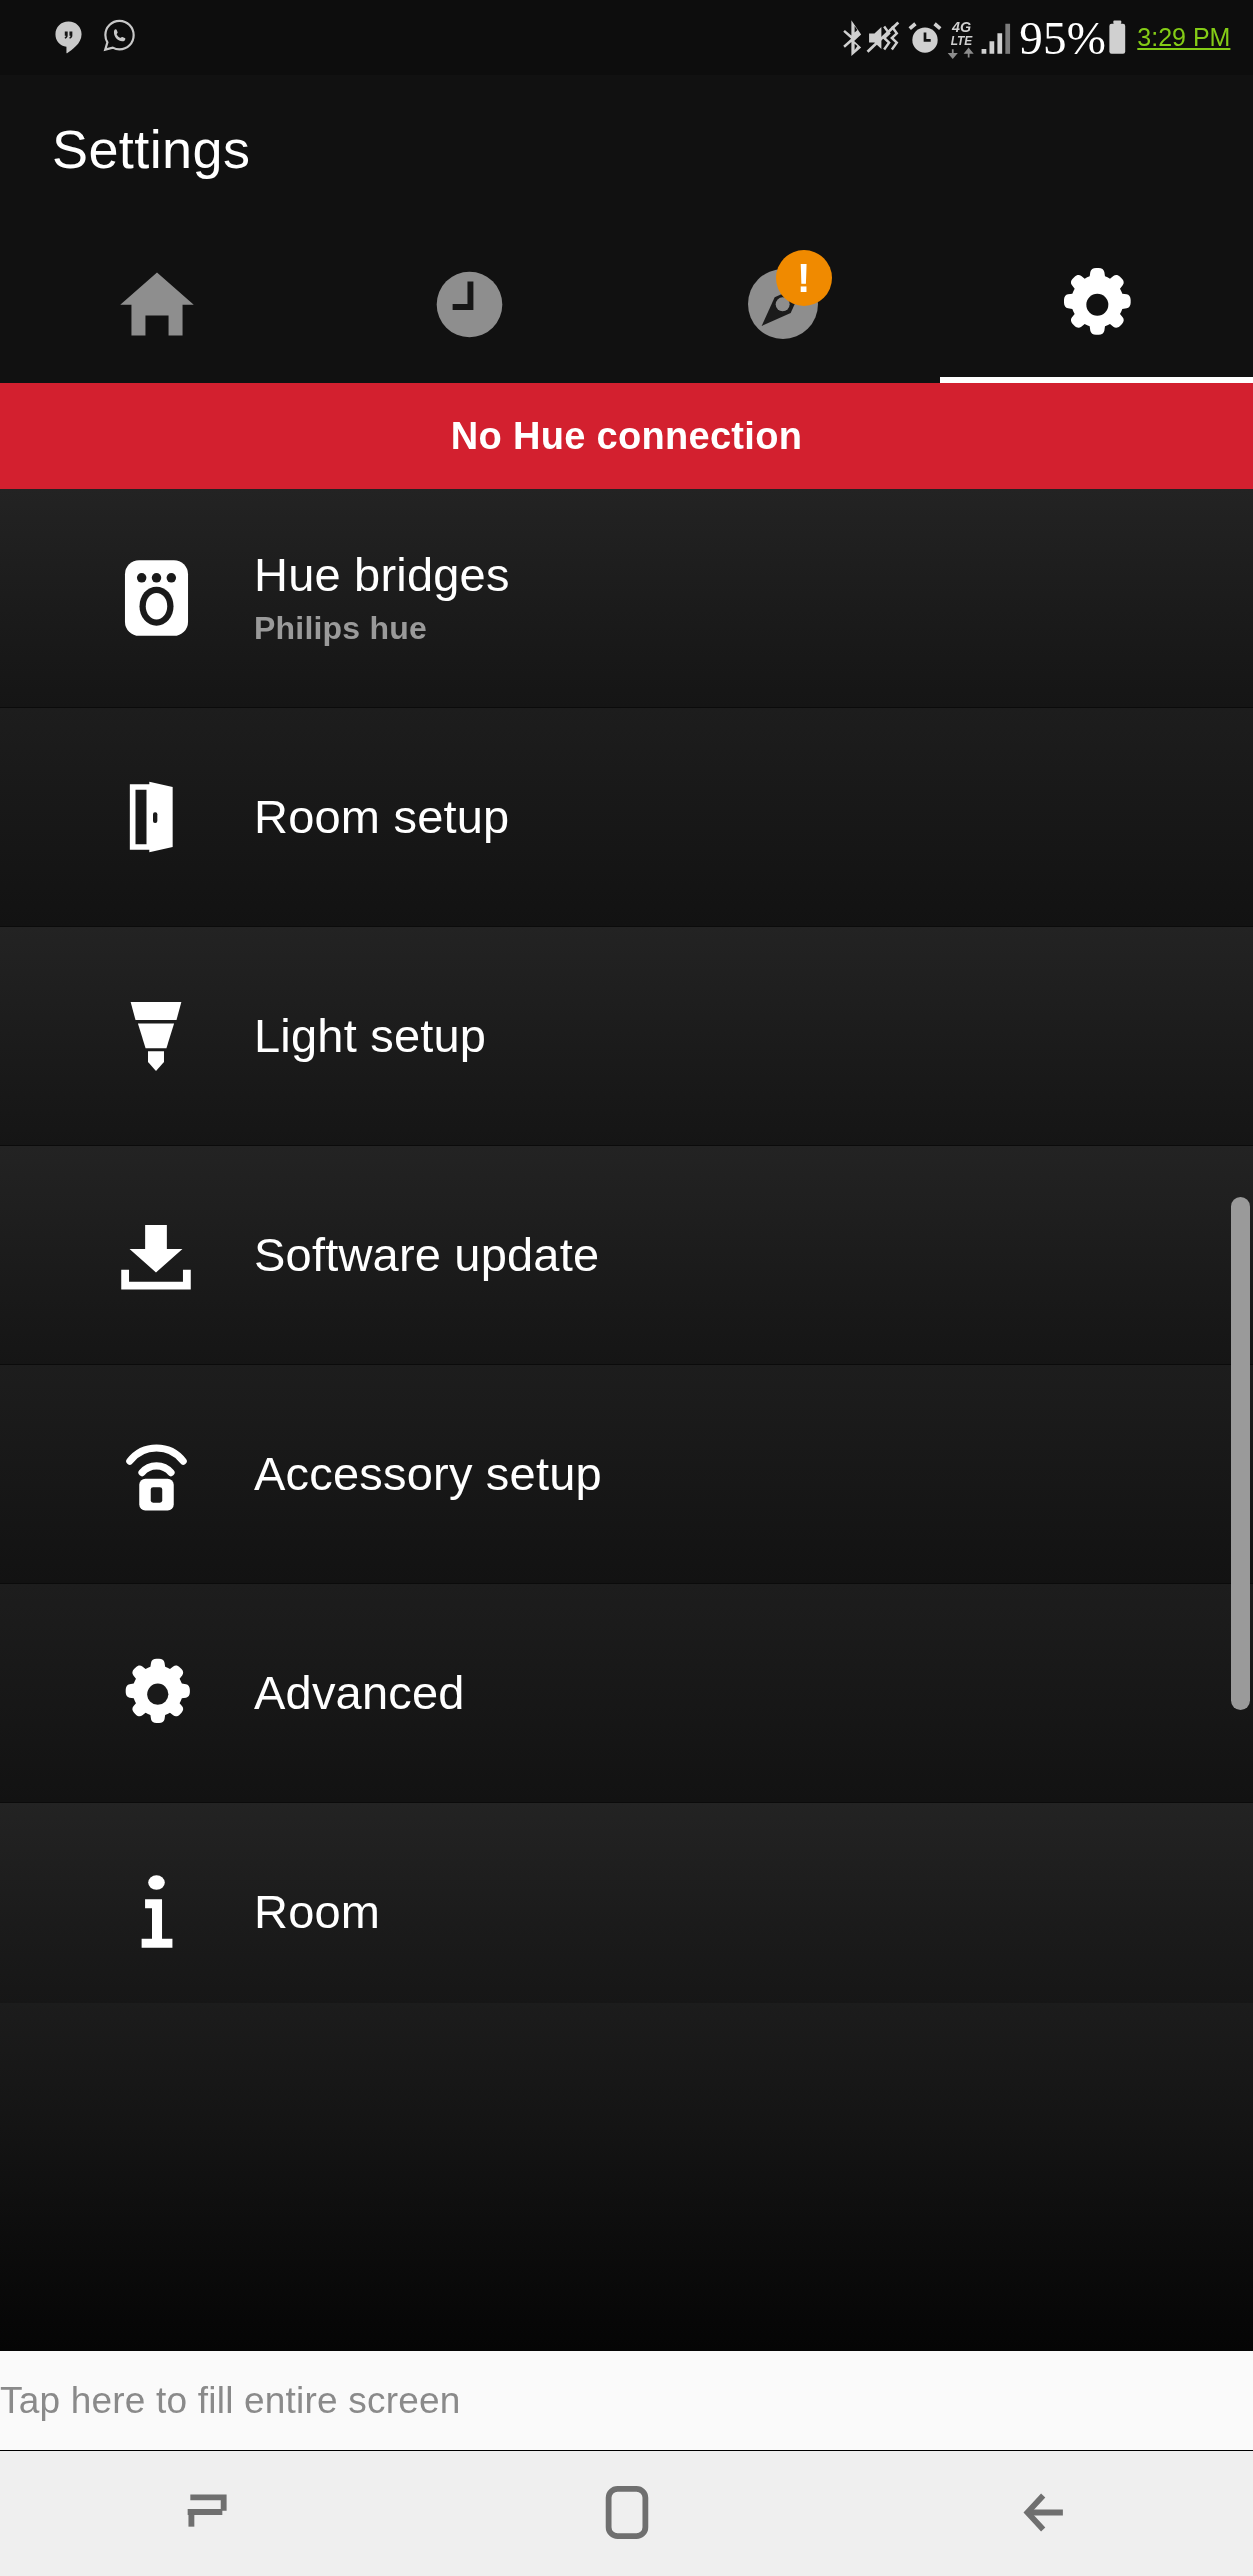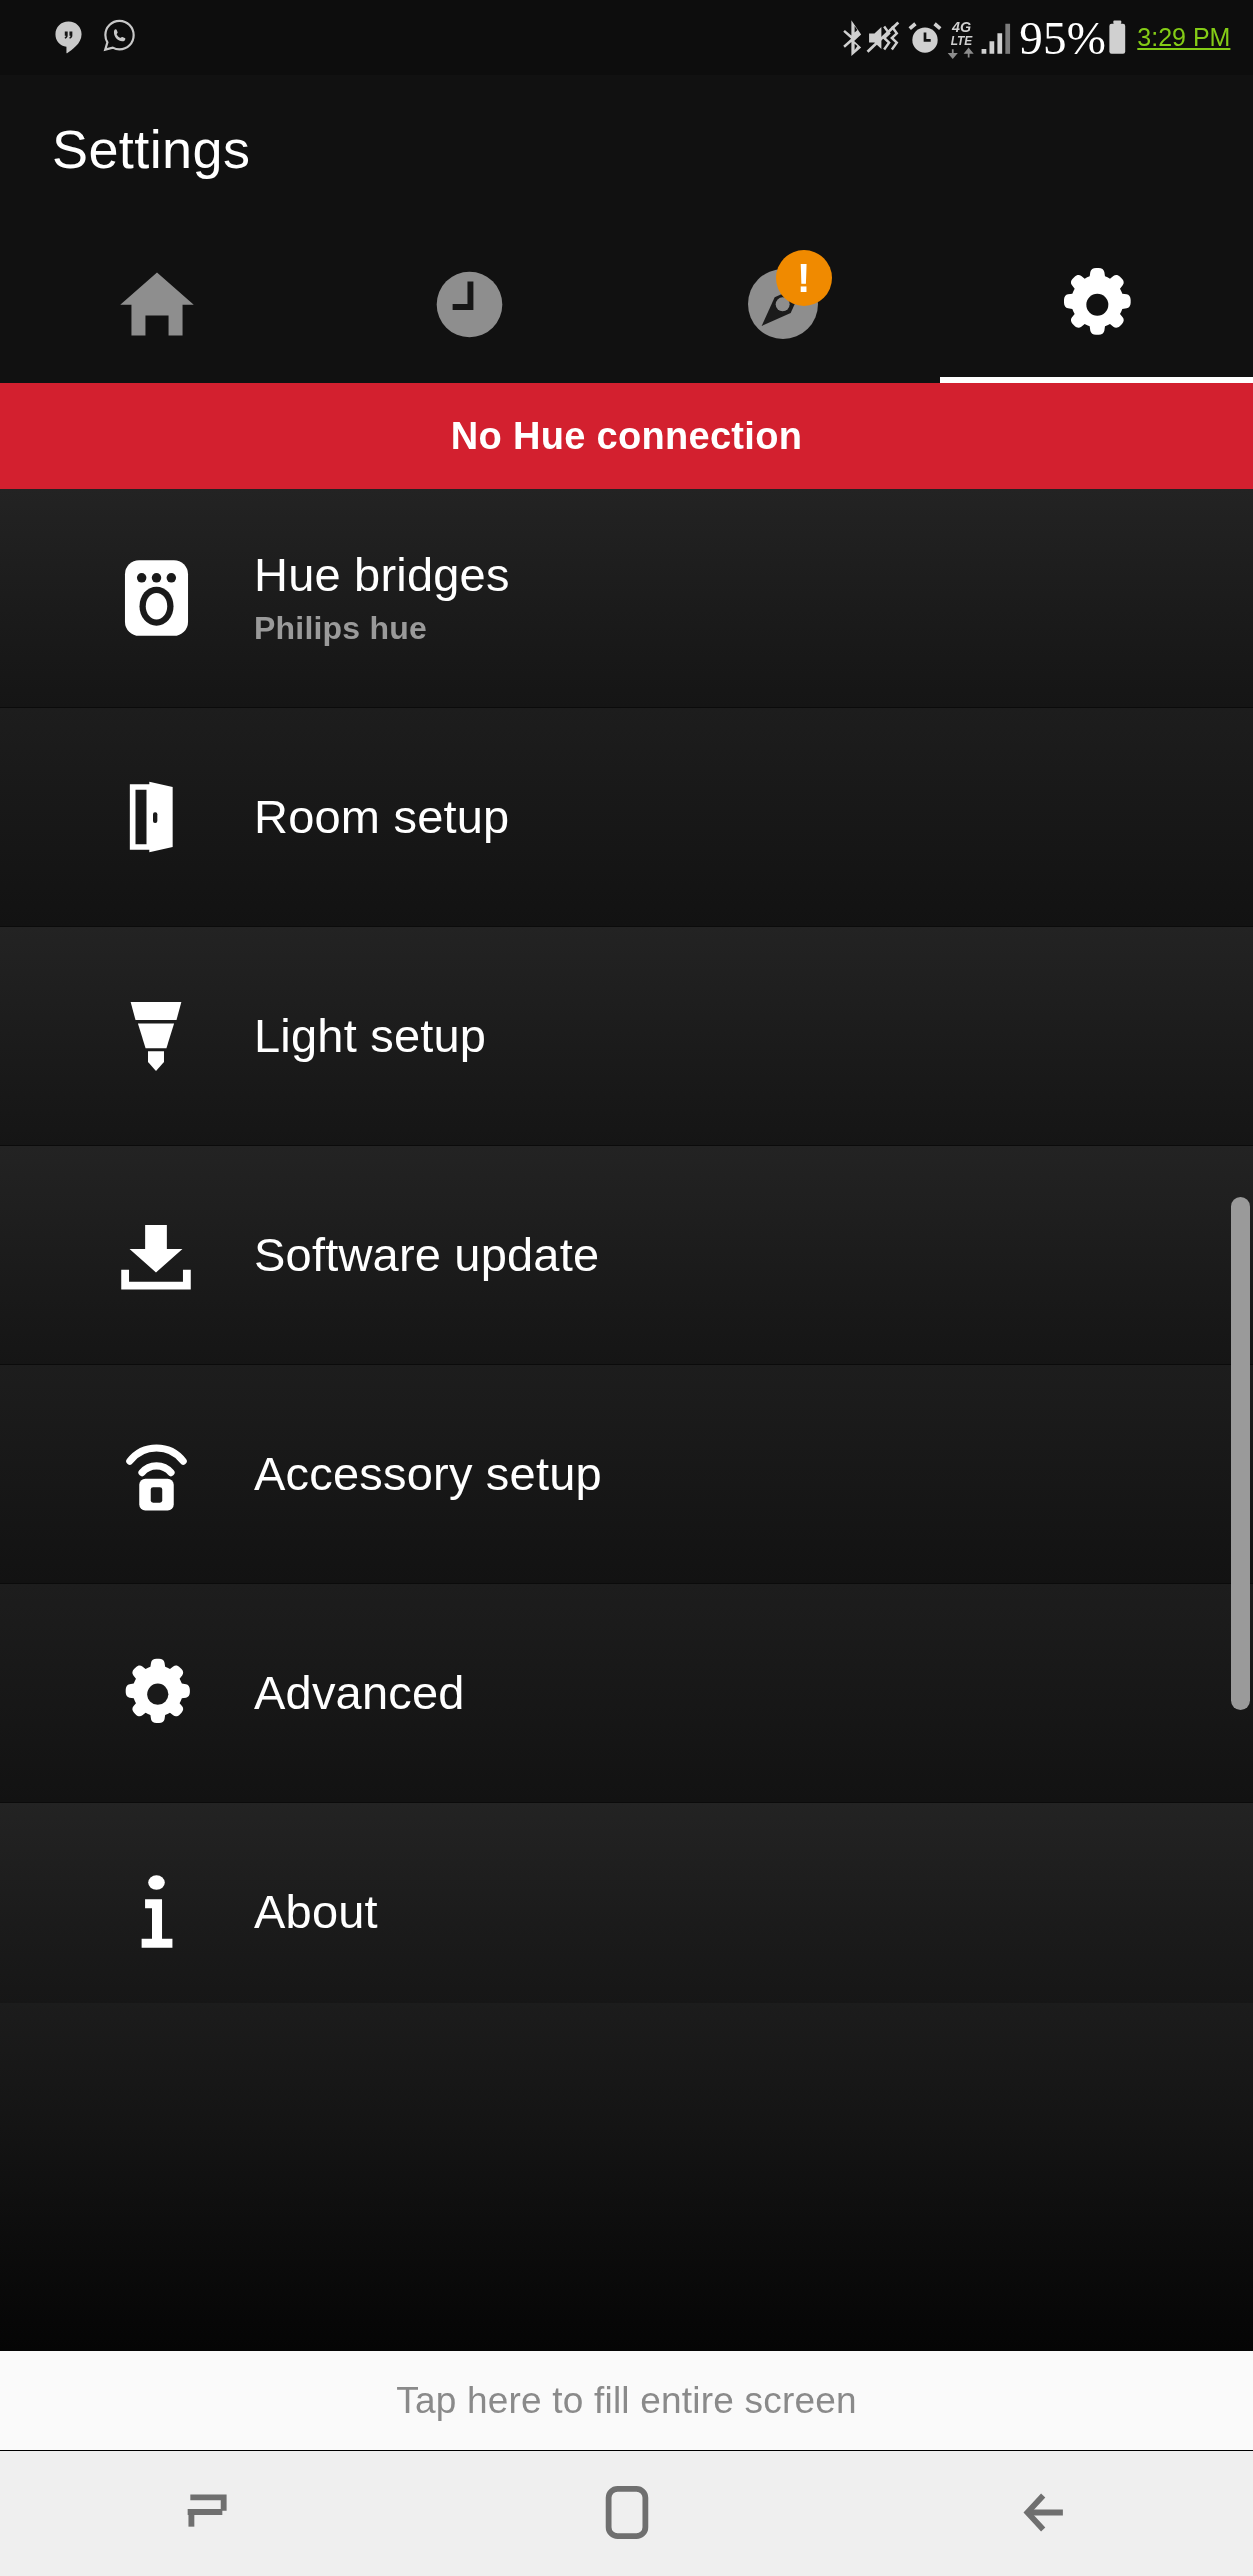--- a/index.html
+++ b/index.html
@@ -194,21 +194,21 @@
 
   
   .tapbar {
     position: absolute;
     top: 2351px; left: 0;
     width: 1253px;
     height: 99px;
     background: #fafafa;
     display: flex;
     align-items: center;
-    justify-content: center;
+    justify-content: flex-start;
   }
   .tapbar-text {
     color: #8a8a8a;
     font-size: 37px;
     letter-spacing: 0.2px;
   }
 
   
   .navbar {
     position: absolute;
@@ -439,21 +439,21 @@
     </div>
 
     <div class="row">
       <div class="row-icon">
         <svg width="45" height="80" viewBox="0 0 13 23">
           <ellipse cx="6.5" cy="3" rx="2.4" ry="2.1" fill="#ffffff"></ellipse>
           <path d="M3.2 7.8h4.9v11.4h3v2.6H2.2v-2.6h3V10.4h-2z" fill="#ffffff"></path>
         </svg>
       </div>
       <div class="row-textblock">
-        <span class="row-title">About</span>
+        <span class="row-title">Room</span>
       </div>
     </div>
 
   </div>
 
   <div class="scrollbar"></div>
 
   <div class="filler"></div>
 
   <div class="tapbar">

